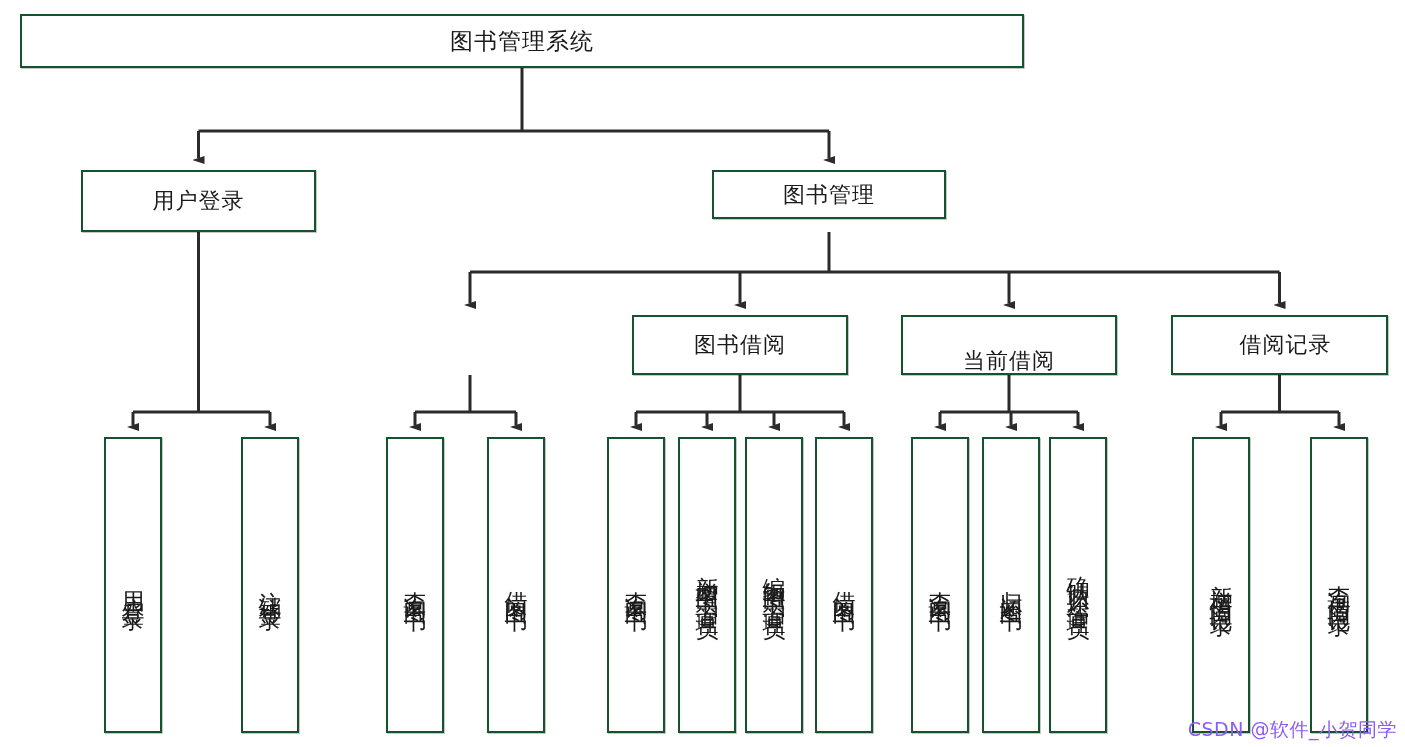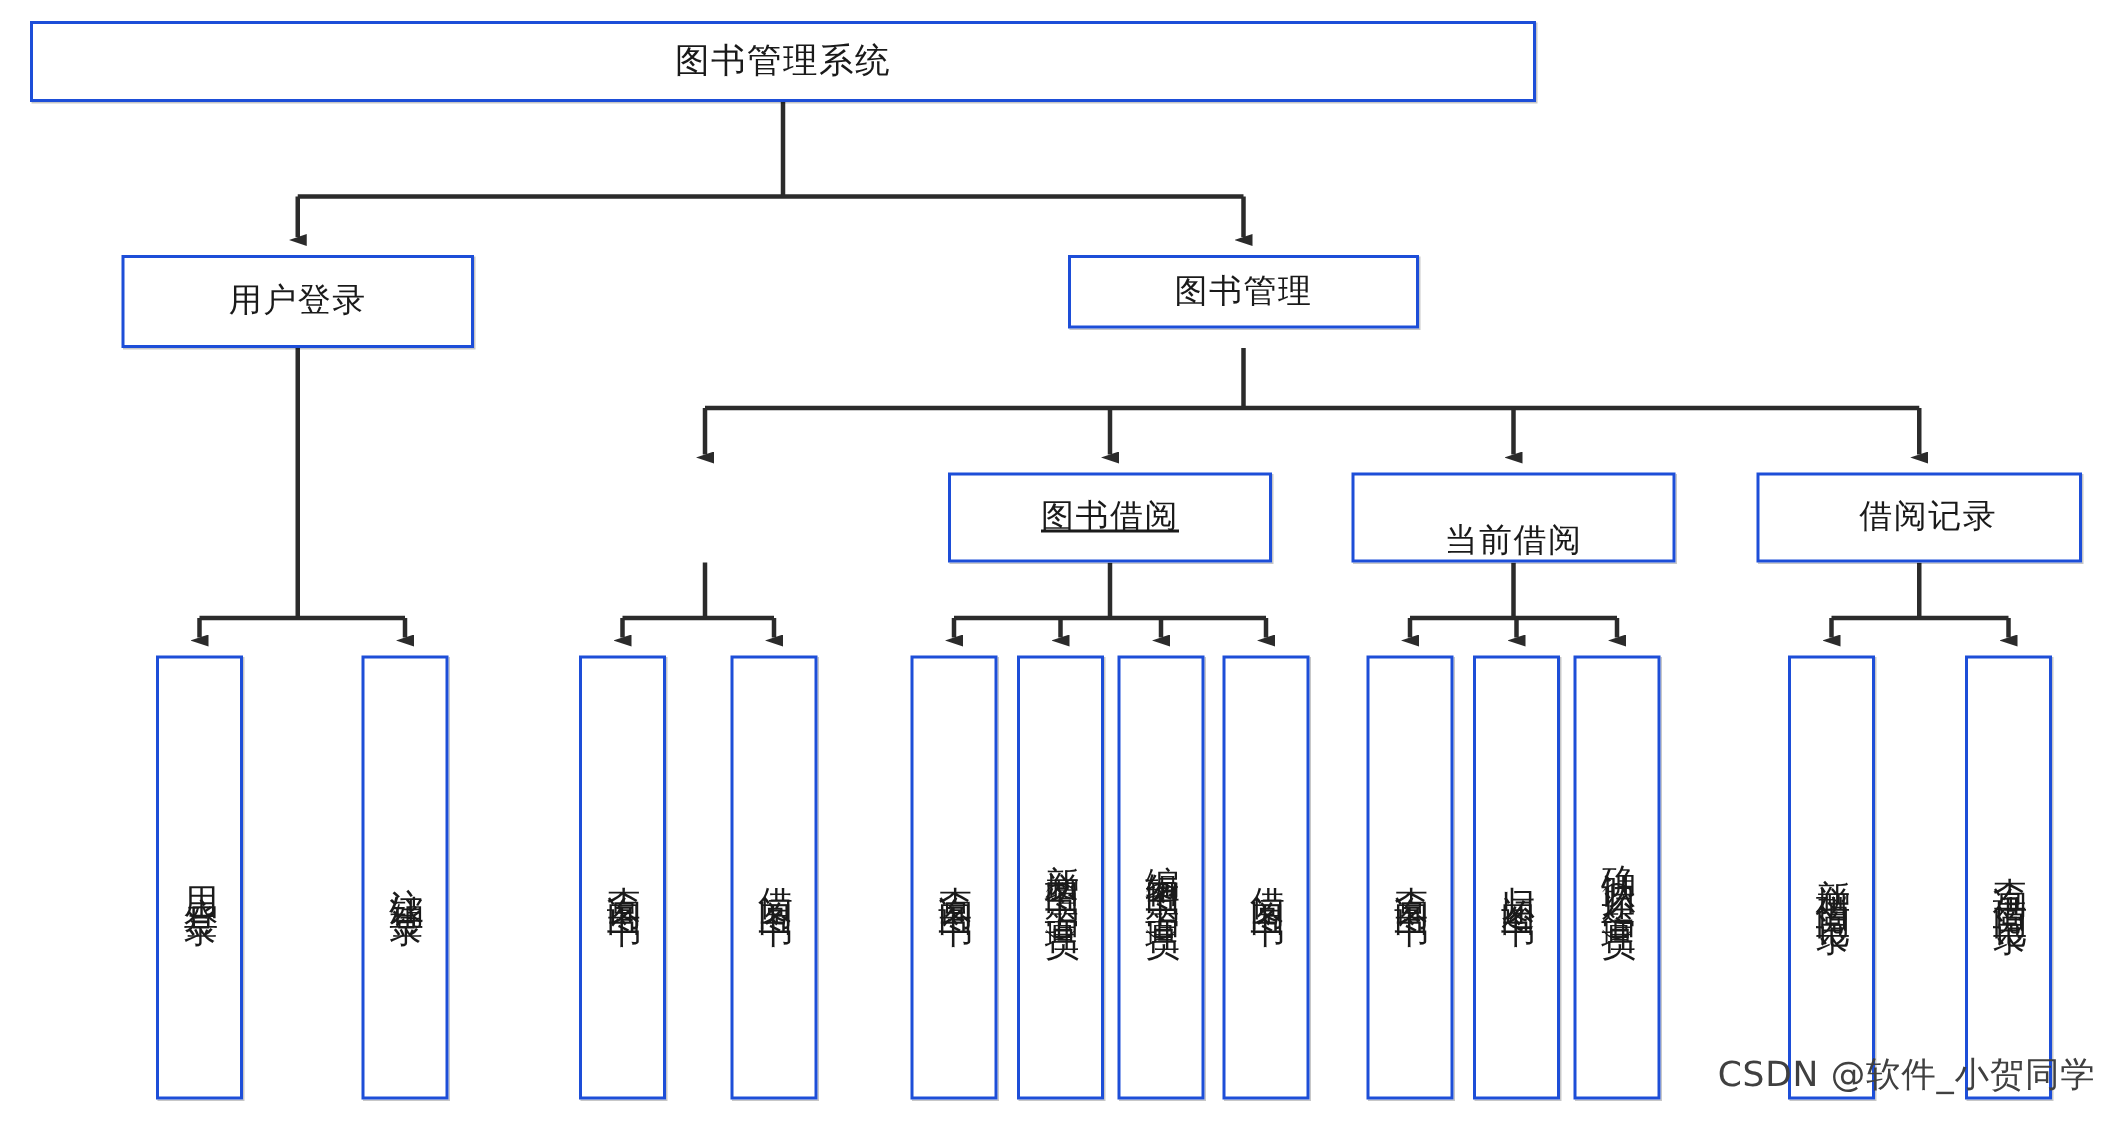--- a/index.html
+++ b/index.html
@@ -21,21 +21,21 @@
     position: absolute;
     left: 0;
     top: 0;
     width: 1405px;
     height: 747px;
   }
   .node-box {
     position: absolute;
     box-sizing: border-box;
     background: #ffffff;
-    border: 2px solid #1d4ed8;
+    border: 2px solid #14532d;
     box-shadow: 1px 1px 0 rgba(0,0,0,0.22);
     display: flex;
     align-items: center;
     justify-content: center;
     color: #1a1a1a;
   }
   .node-label {
     font-size: 22px;
     line-height: 1.15;
     letter-spacing: 1px;
@@ -51,23 +51,23 @@
     writing-mode: vertical-rl;
     text-orientation: upright;
     letter-spacing: 6px;
     font-size: 23px;
     white-space: nowrap;
     line-height: 1;
   }
   #watermark {
     position: absolute;
     right: 8px;
-    bottom: 15px;
-    font-size: 23px;
-    color: #404040;
+    bottom: 4px;
+    font-size: 19px;
+    color: #8b5cf6;
     letter-spacing: 0.5px;
     white-space: nowrap;
     pointer-events: none;
   }
 </style>
 </head>
 <body>
 
 <div id="stage">
 
@@ -119,21 +119,21 @@
     <span class="node-label">图书管理系统</span>
   </div>
 
   <div class="node-box node-l2" id="box-user-login" style="left: 81px; top: 170px; width: 235px; height: 62px;">
     <span class="node-label">用户登录</span>
   </div>
   <div class="node-box node-l2" id="box-book-manage" style="left: 712px; top: 170px; width: 234px; height: 49px;">
     <span class="node-label">图书管理</span>
   </div>
 
-  <div class="node-box node-l3" id="box-book-borrow" style="left: 632px; top: 315px; width: 216px; height: 60px; text-decoration: underline;">
+  <div class="node-box node-l3" id="box-book-borrow" style="left: 632px; top: 315px; width: 216px; height: 60px;">
     <span class="node-label">图书借阅</span>
   </div>
   <div class="node-box node-l3" id="box-current-borrow" style="left: 901px; top: 315px; width: 216px; height: 60px; align-items: flex-end;">
     <span class="node-label">当前借阅</span>
   </div>
   <div class="node-box node-l3" id="box-borrow-record" style="left: 1171px; top: 315px; width: 217px; height: 60px; padding-left: 12px;">
     <span class="node-label">借阅记录</span>
   </div>
 
   <div class="node-box node-leaf" id="box-leaf-0" style="left: 104px; top: 437px; width: 58px; height: 296px;">

